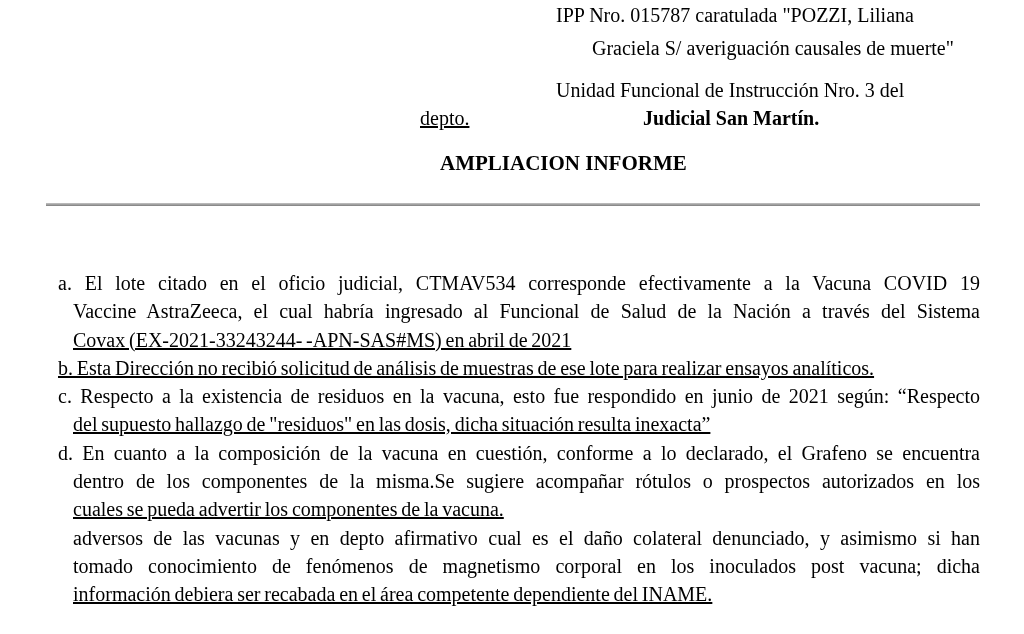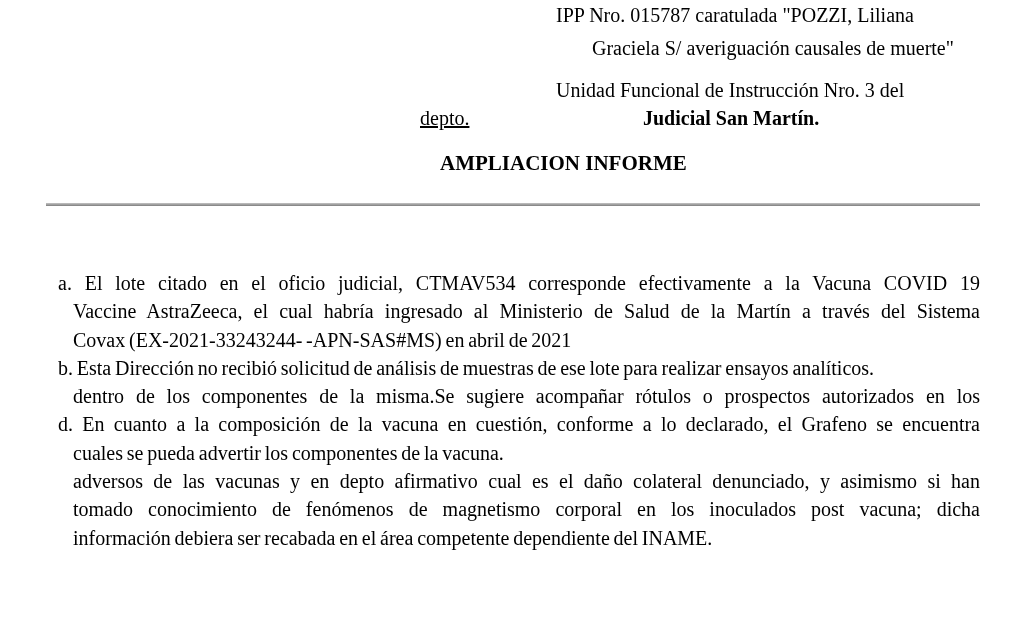--- a/index.html
+++ b/index.html
@@ -57,45 +57,50 @@
   .item-line{
     text-align:justify;
     text-align-last:justify;
     word-spacing:-1.2px;
   }
   .item-line.first{
     text-indent:-15px;
   }
   .item-line.last{
     text-align-last:left;
+    text-decoration:underline;
   }
 </style>
 </head>
 <body>
 
 <div class="page">
   <div class="hdr-line caption1">IPP Nro. 015787 caratulada "POZZI, Liliana</div>
   <div class="hdr-line caption2">Graciela S/ averiguación causales de muerte"</div>
   <div class="hdr-line court1">Unidad Funcional de Instrucción Nro. 3 del</div>
   <div class="hdr-line court2a">depto.</div>
   <div class="hdr-line court2b">Judicial San Martín.</div>
   <h1 class="title">AMPLIACION INFORME</h1>
   <div class="rule"></div>
   <div class="doc-list">
       <div class="item">
         <div class="item-line first"><span>a.</span> El lote citado en el oficio judicial, CTMAV534 corresponde efectivamente a la Vacuna COVID 19</div>
-        <div class="item-line">Vaccine AstraZeeca, el cual habría ingresado al Ministerio de Salud de la Martín a través del Sistema</div>
+        <div class="item-line">Vaccine AstraZeeca, el cual habría ingresado al Funcional de Salud de la Nación a través del Sistema</div>
         <div class="item-line last">Covax (EX-2021-33243244- -APN-SAS#MS) en abril de 2021</div>
       </div>
       <div class="item">
         <div class="item-line first last"><span>b.</span> Esta Dirección no recibió solicitud de análisis de muestras de ese lote para realizar ensayos analíticos.</div>
       </div>
       <div class="item">
+        <div class="item-line first"><span>c.</span> Respecto a la existencia de residuos en la vacuna, esto fue respondido en junio de 2021 según: “Respecto</div>
+        <div class="item-line last">del supuesto hallazgo de "residuos" en las dosis, dicha situación resulta inexacta”</div>
+      </div>
+      <div class="item">
+        <div class="item-line first"><span>d.</span> En cuanto a la composición de la vacuna en cuestión, conforme a lo declarado, el Grafeno se encuentra</div>
         <div class="item-line">dentro de los componentes de la misma.Se sugiere acompañar rótulos o prospectos autorizados en los</div>
-        <div class="item-line first"><span>d.</span> En cuanto a la composición de la vacuna en cuestión, conforme a lo declarado, el Grafeno se encuentra</div>
         <div class="item-line last">cuales se pueda advertir los componentes de la vacuna.</div>
       </div>
       <div class="item">
         <div class="item-line">adversos de las vacunas y en depto afirmativo cual es el daño colateral denunciado, y asimismo si han</div>
         <div class="item-line">tomado conocimiento de fenómenos de magnetismo corporal en los inoculados post vacuna; dicha</div>
         <div class="item-line last">información debiera ser recabada en el área competente dependiente del INAME.</div>
       </div>
     </div>
 </div>
 

